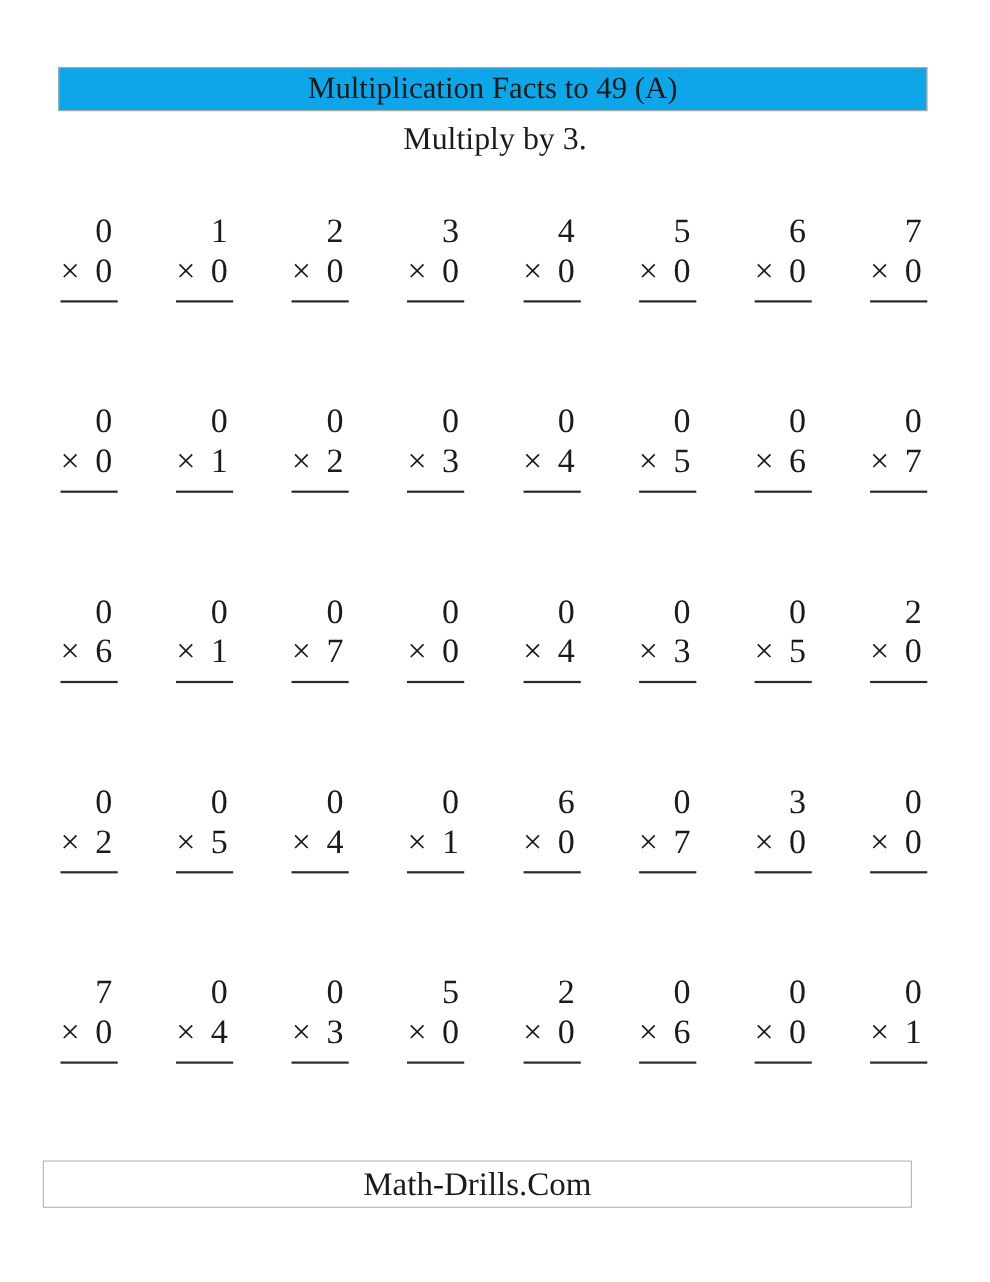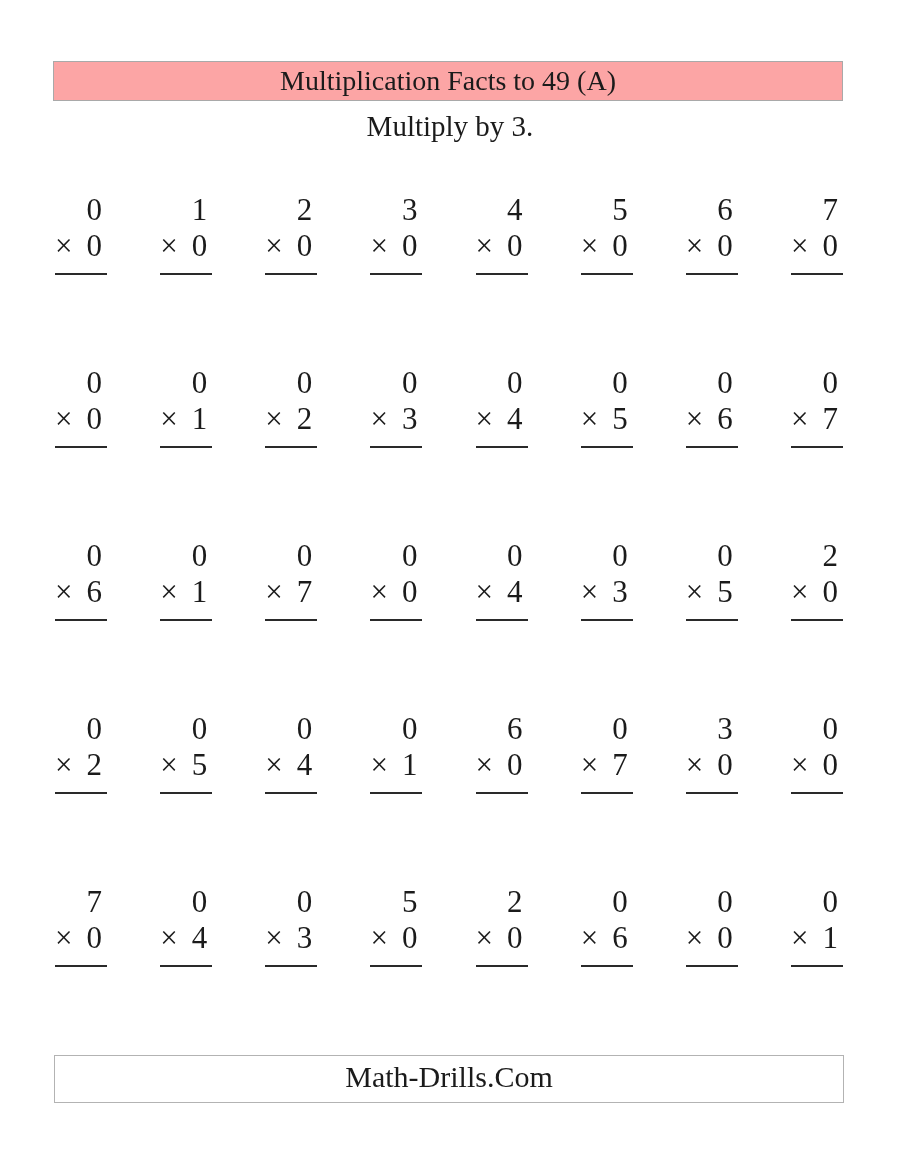--- a/index.html
+++ b/index.html
@@ -5,40 +5,40 @@
   html,body{margin:0;padding:0;}
   body{
     width:900px;height:1165px;background:#ffffff;
     font-family:"Liberation Serif","DejaVu Serif",serif;
     color:#1b1b1b;
   }
   .sheet{position:relative;width:900px;height:1165px;overflow:hidden;}
   .title-box{
     position:absolute;left:53px;top:61px;width:790px;height:40px;
     border:1px solid #a9a9a9;box-sizing:border-box;
-    text-align:center;line-height:38px;font-size:28px;background:#fca5a5;
+    text-align:center;line-height:38px;font-size:28px;background:#0ea5e9;
   }
   .subtitle{
     position:absolute;left:0;top:110px;width:900px;
     text-align:center;font-size:29px;
   }
   .prow{
     position:absolute;left:55px;width:788px;
     display:flex;justify-content:space-between;
   }
   .r0{top:192px}.r1{top:365px}.r2{top:538px}.r3{top:711px}.r4{top:884px}
   .cell{
     width:52px;padding-bottom:9px;border-bottom:2px solid #2a2a2a;
     font-size:31px;line-height:36px;
   }
   .top{text-align:right;padding-right:5px;}
   .bot{display:flex;justify-content:space-between;align-items:baseline;}
   .bot .m{padding-right:5px;}
   .footer-box{
-    position:absolute;left:54px;top:1055px;width:790px;height:48px;
+    position:absolute;left:39px;top:1055px;width:790px;height:43px;
     border:1px solid #b3b3b3;box-sizing:border-box;
     text-align:center;line-height:41px;font-size:30px;background:#fff;
   }
 </style>
 </head>
 <body>
 
 <div class="sheet">
 
   <div class="title-box">

